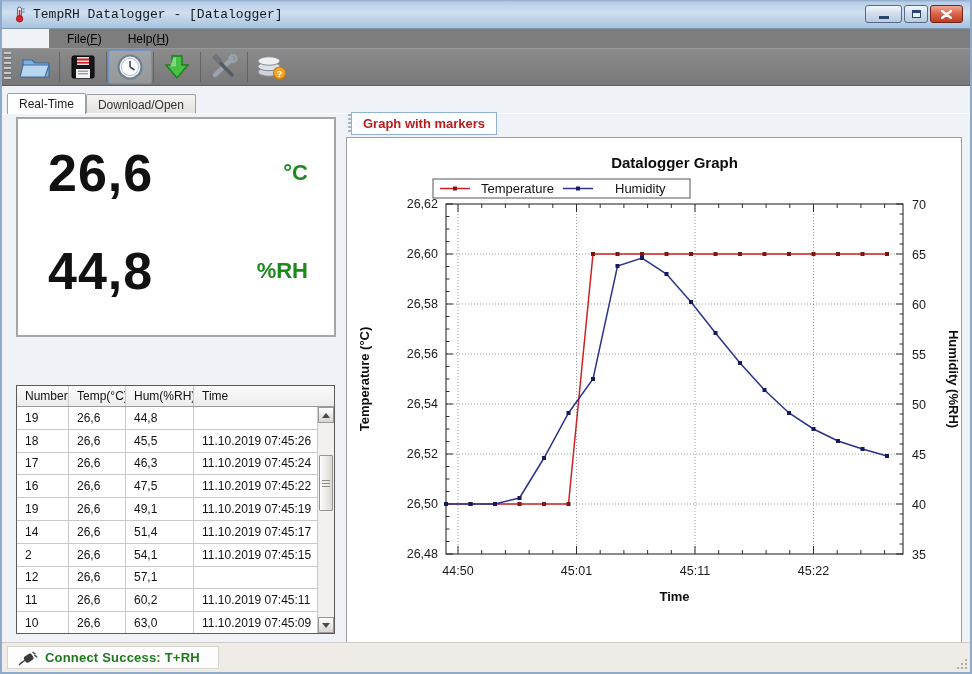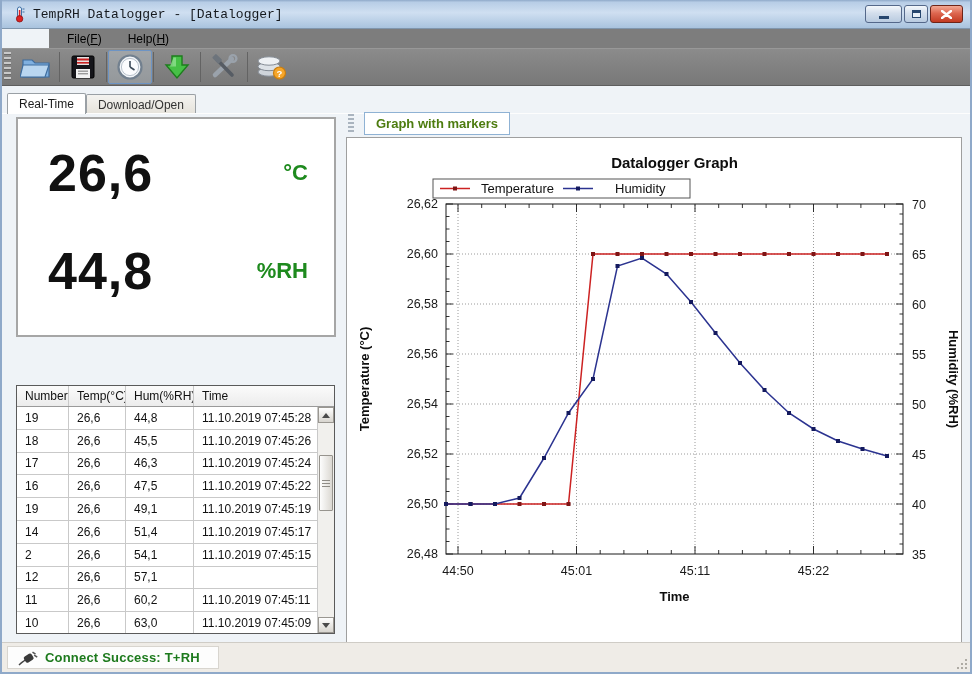--- a/index.html
+++ b/index.html
@@ -87,22 +87,22 @@
   .vthumb i { width:8px; height:1px; }
   .tri { width:0; height:0; }
   .tri.up { border-left:4px solid transparent; border-right:4px solid transparent; border-bottom:5px solid #4a4a4a; }
   .tri.down { border-left:4px solid transparent; border-right:4px solid transparent; border-top:5px solid #4a4a4a; }
   .tri.left { border-top:4px solid transparent; border-bottom:4px solid transparent; border-right:5px solid #4a4a4a; }
   .tri.right { border-top:4px solid transparent; border-bottom:4px solid transparent; border-left:5px solid #4a4a4a; }
   
   .graph-grip { position:absolute; left:346px; top:114px; width:6px; height:20px;
     background:repeating-linear-gradient(to bottom,#aab4bf 0 2px,transparent 2px 4px); }
   .graph-btn {
-    position:absolute; left:362px; top:112px; height:23px; padding:0 11px;
-    background:#ffffff; border:1px solid #8fb2d4; font-size:13px; font-weight:bold; color:#4d7c0f;
+    position:absolute; left:349px; top:112px; height:23px; padding:0 11px;
+    background:#ffffff; border:1px solid #8fb2d4; font-size:13px; font-weight:bold; color:#b91c1c;
     display:flex; align-items:center; cursor:default;
   }
   .graph-panel {
     position:absolute; left:344px; top:137px; width:616px; height:633px;
     background:#ffffff; border:1px solid #9f9f9f;
   }
   #chart-svg { position:absolute; left:0; top:0; }
   .hscroll { position:absolute; left:0; right:0; bottom:0; height:17px; background:#f1f0ed; border-top:1px solid #c9c9c9; }
   .hbtn { position:absolute; top:0; bottom:0; width:17px; background:linear-gradient(#fefefe,#d8d5cf);
     border:1px solid #9a9791; display:flex; align-items:center; justify-content:center; }
@@ -248,21 +248,20 @@
         <div class="tcell c0">Number</div>
         <div class="tcell c1">Temp(°C)</div>
         <div class="tcell c2">Hum(%RH)</div>
         <div class="tcell c3">Time</div>
       </div>
     <div class="tbody" id="table-body">
         <div class="trow">
           <div class="tcell c0">19</div>
           <div class="tcell c1">26,6</div>
           <div class="tcell c2">44,8</div>
-          <div class="tcell c3">11.10.2019 07:45:28</div>
         </div>
         <div class="trow">
           <div class="tcell c0">18</div>
           <div class="tcell c1">26,6</div>
           <div class="tcell c2">45,5</div>
           <div class="tcell c3">11.10.2019 07:45:26</div>
         </div>
         <div class="trow">
           <div class="tcell c0">17</div>
           <div class="tcell c1">26,6</div>

